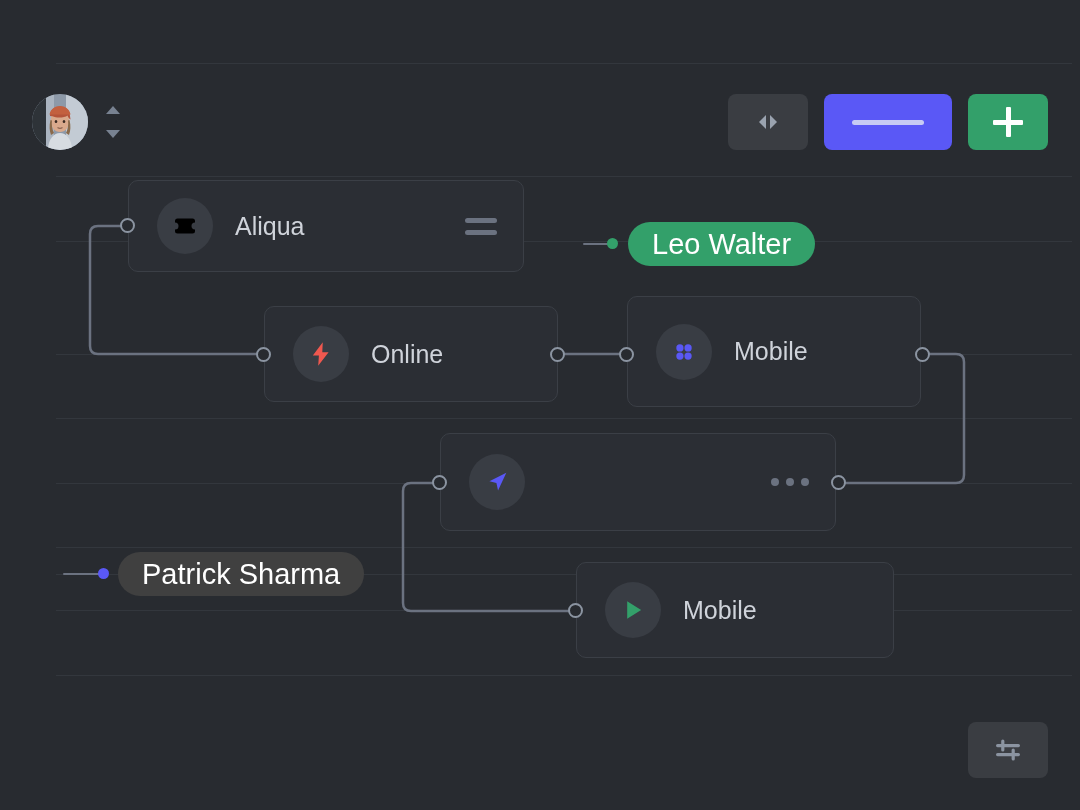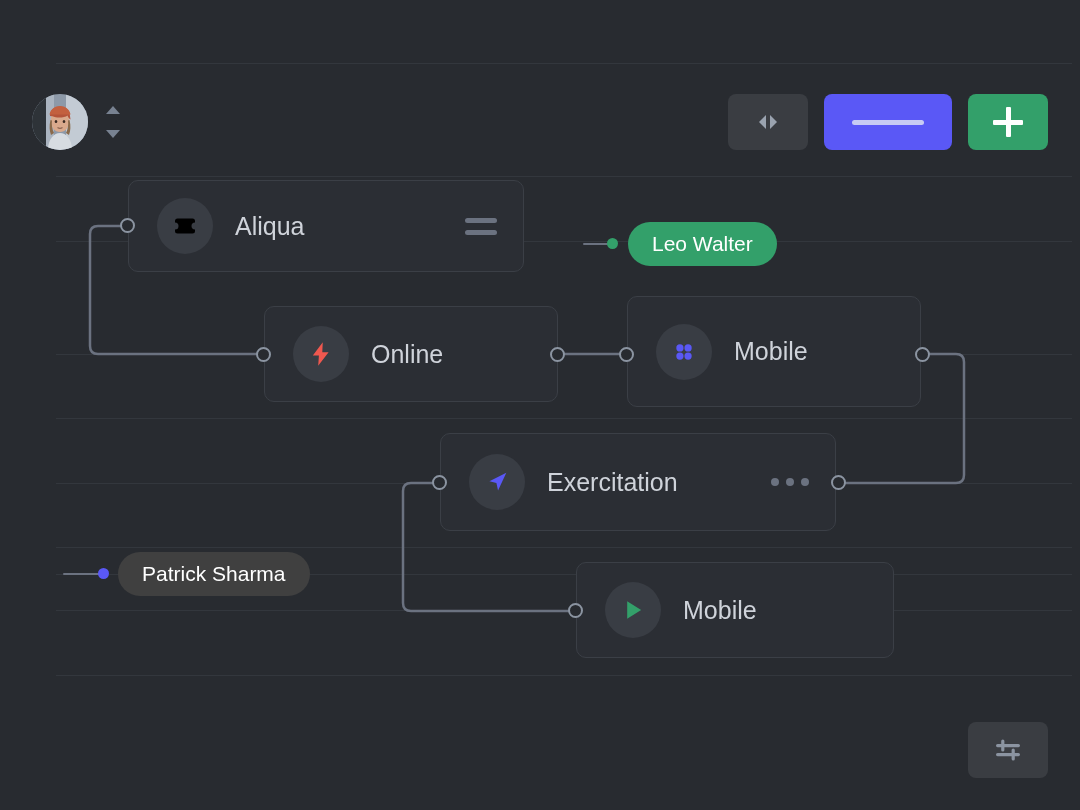--- a/index.html
+++ b/index.html
@@ -193,21 +193,21 @@
 
   
   .pill {
     position: absolute;
     height: 44px;
     border-radius: 22px;
     display: flex;
     align-items: center;
     padding: 0 24px;
     color: #ffffff;
-    font-size: 21px;
+    font-size: 29px;
     white-space: nowrap;
     cursor: pointer;
   }
   .pill-dot {
     position: absolute;
     width: 11px;
     height: 11px;
     border-radius: 50%;
   }
 
@@ -300,21 +300,20 @@
   </div>
   <span class="port" style="left:595px; top:347px;"></span>
   <span class="port" style="left:891px; top:347px;"></span>
 
   <div class="node" style="left:416px; top:433px; width:396px; height:98px;">
     <span class="node-icon">
       <svg width="28" height="28" viewBox="0 0 24 24">
         <path fill="#5a58f6" d="M20 4 5.5 11.3l6 1.6 1.4 6.4z"></path>
       </svg>
     </span>
-    <span class="node-label">Exercitation</span>
     <span class="node-dots">
       <span class="dot"></span>
       <span class="dot"></span>
       <span class="dot"></span>
     </span>
   </div>
   <span class="port" style="left:408px; top:475px;"></span>
   <span class="port" style="left:807px; top:475px;"></span>
 
   <span class="pill-dot" style="left:74px; top:568px; background:#5a58f6;"></span>

